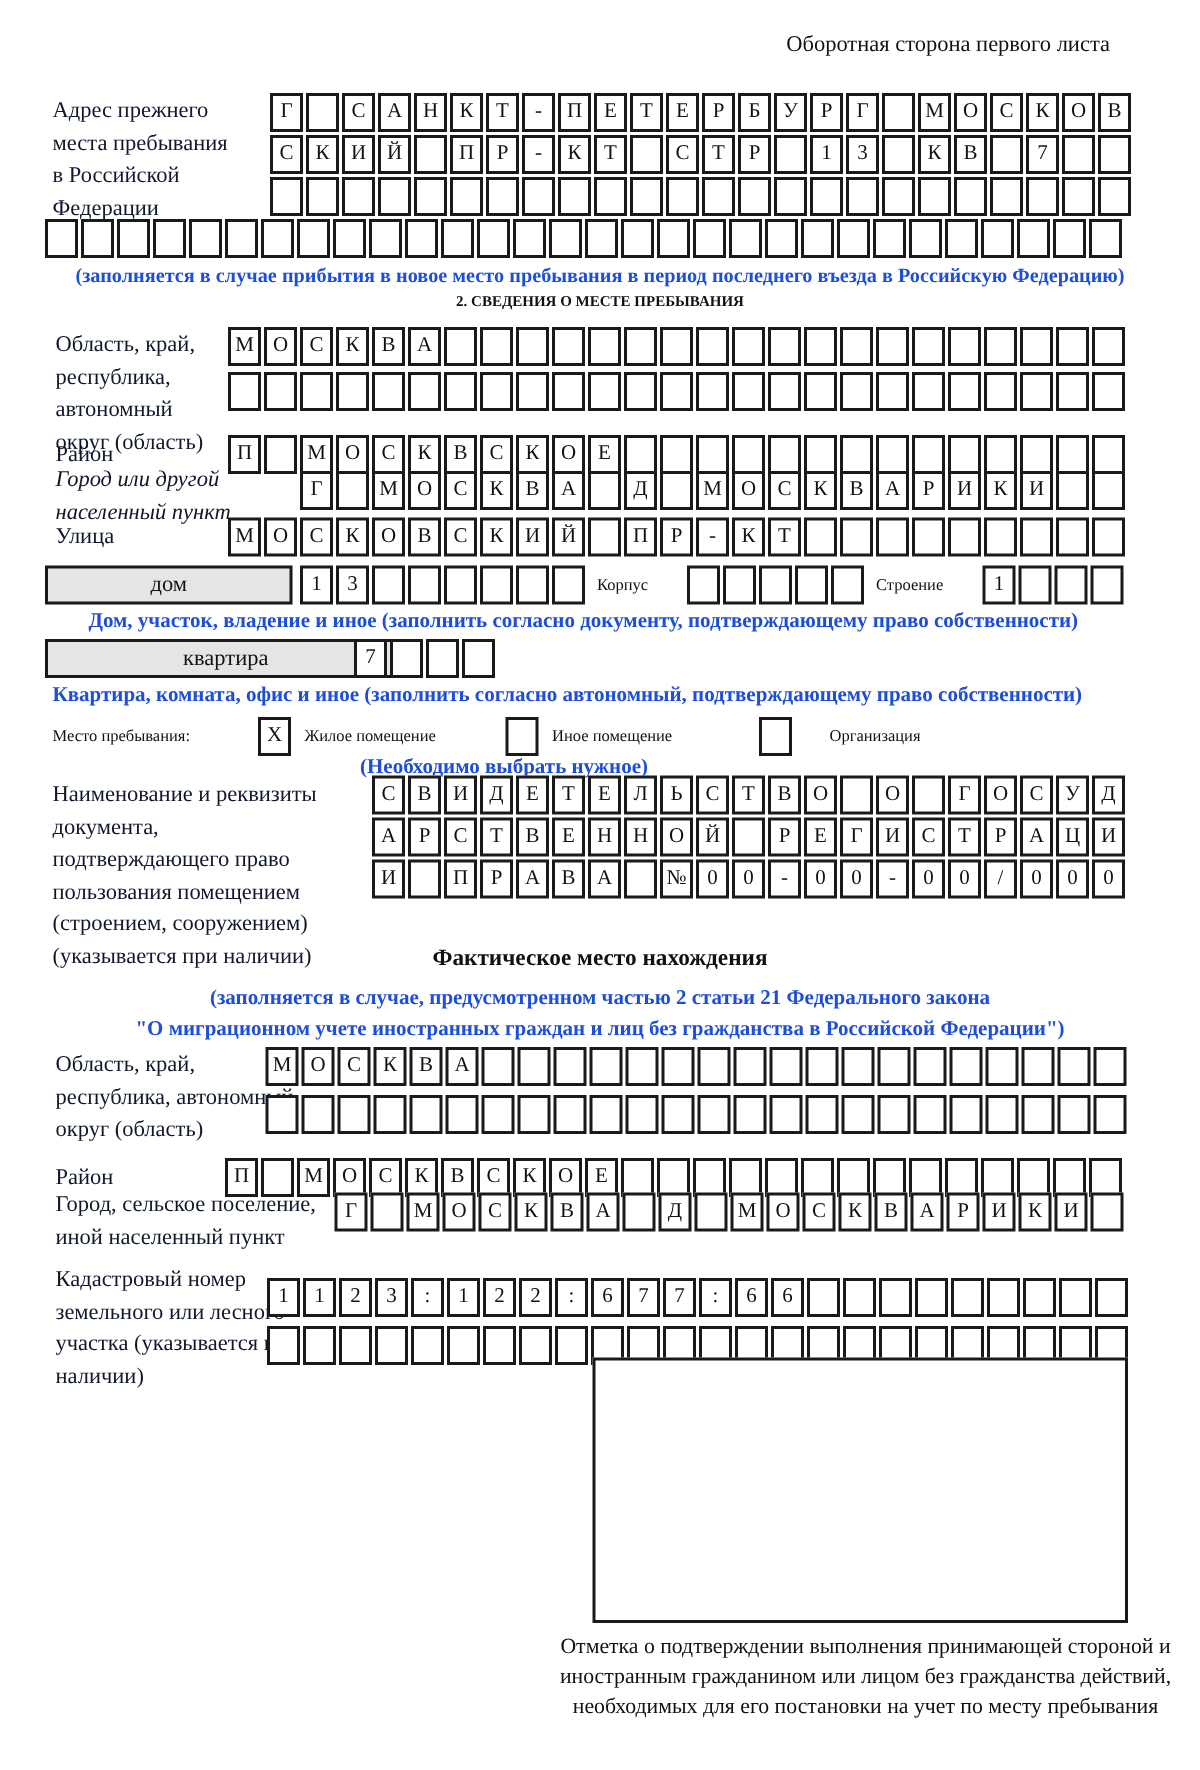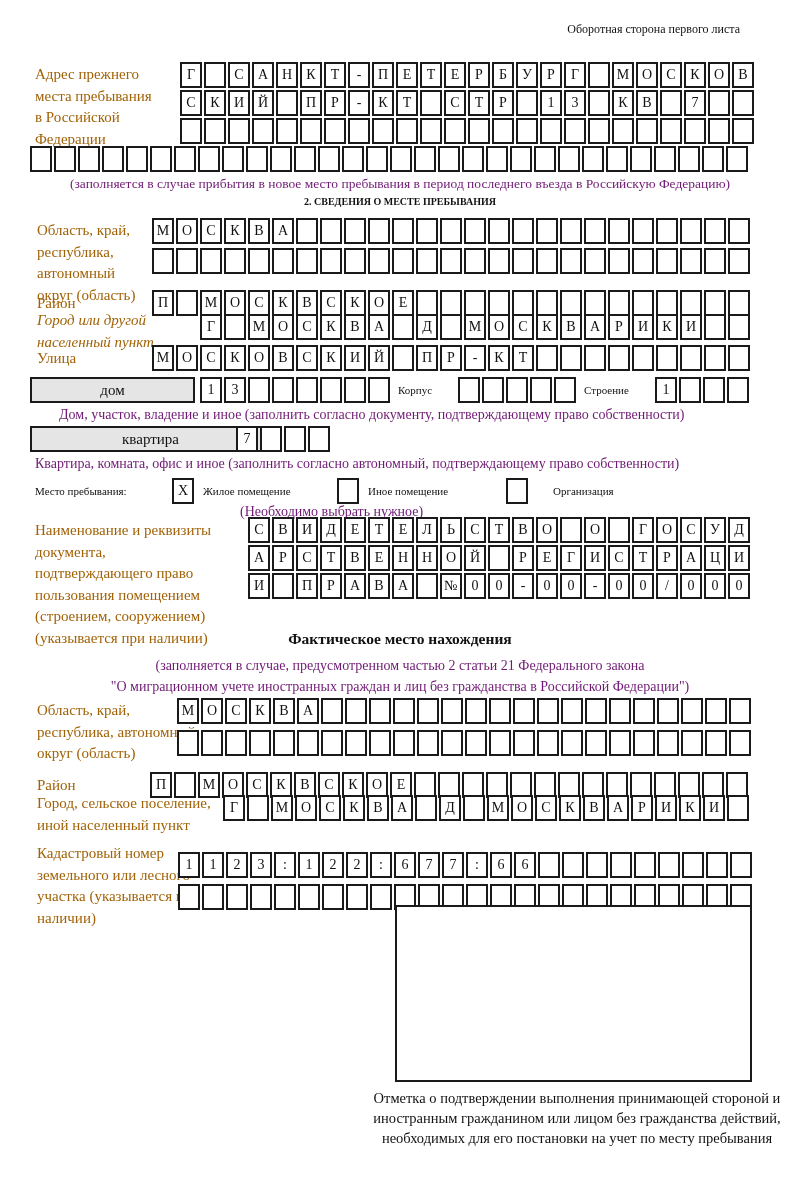--- a/index.html
+++ b/index.html
@@ -1,40 +1,40 @@
 <!DOCTYPE html>
 <html><head>
 <meta charset="utf-8">
 <style>
   html,body{margin:0;padding:0;background:#fff;}
   .page{position:relative;width:800px;height:1180px;background:#ffffff;color:#111;
         font-family:"Liberation Serif","DejaVu Serif",serif;overflow:hidden;}
   .abs{position:absolute;}
-  .lbl{position:absolute;font-size:15px;line-height:21.5px;color:#a16207;}
-  .note{position:absolute;font-size:14px;color:#701a75;}
+  .lbl{position:absolute;font-size:15px;line-height:21.5px;color:#0f172a;}
+  .note{position:absolute;font-size:14px;color:#1d4ed8;font-weight:bold;}
   .small{font-size:13.5px;}
   .center{left:0;width:800px;text-align:center;}
   .bold{font-weight:bold;}
   .cellrow{position:absolute;display:flex;}
   .cell{box-sizing:border-box;flex:none;width:22px;height:26px;border:2px solid #1a1a1a;
         margin-right:2px;display:flex;align-items:center;justify-content:center;
         font-size:14px;background:#fff;}
   .wide-box{position:absolute;box-sizing:border-box;height:26px;border:2px solid #1a1a1a;
         display:flex;align-items:center;justify-content:center;font-size:15px;background:#e5e5e5;}
   .checkbox{position:absolute;box-sizing:border-box;width:22px;height:26px;border:2px solid #1a1a1a;
         display:flex;align-items:center;justify-content:center;font-size:14px;background:#fff;}
   .inline-lbl{position:absolute;font-size:11px;line-height:26px;}
   .stamp-box{position:absolute;border:2px solid #1a1a1a;background:#fff;}
 </style>
 </head>
 <body>
 
 <div class="page">
 
-  <div class="abs" style="left:400px;top:22px;width:340px;text-align:right;font-size:12px;">Оборотная сторона первого листа</div>
+  <div class="abs" style="left:400px;top:22px;width:340px;text-align:right;font-size:15px;">Оборотная сторона первого листа</div>
 
   <div class="lbl" style="left:35px;top:64px;width:125px;">Адрес прежнего места пребывания в Российской Федерации</div>
   <div class="cellrow" style="left:180px;top:62px;">
       <span class="cell">Г</span>
       <span class="cell"></span>
       <span class="cell">С</span>
       <span class="cell">А</span>
       <span class="cell">Н</span>
       <span class="cell">К</span>
       <span class="cell">Т</span>

